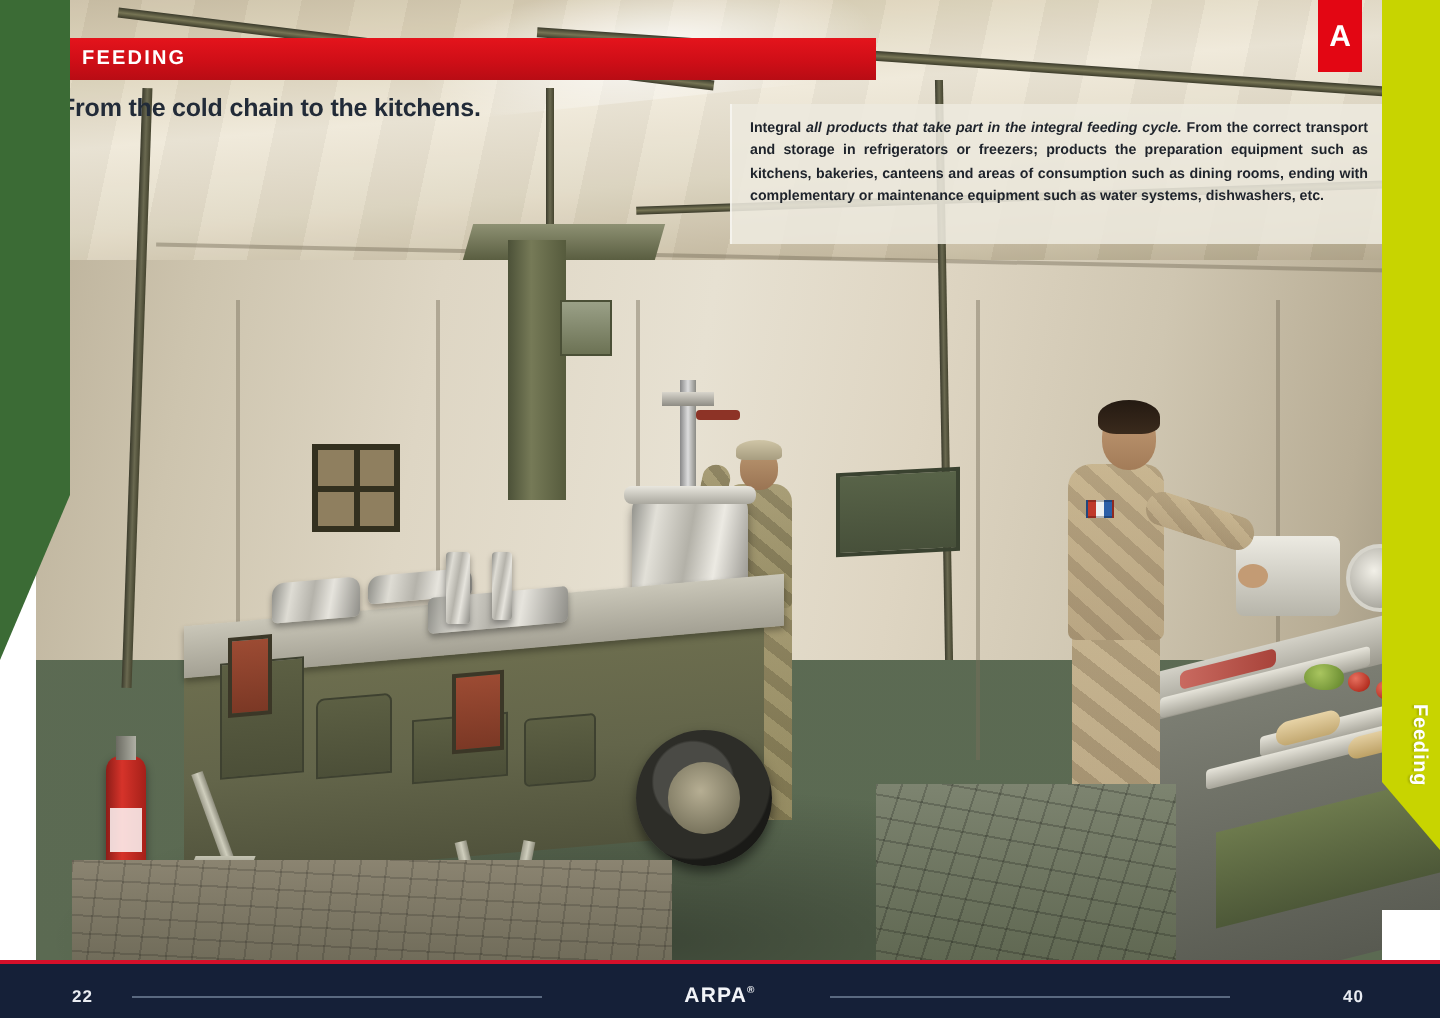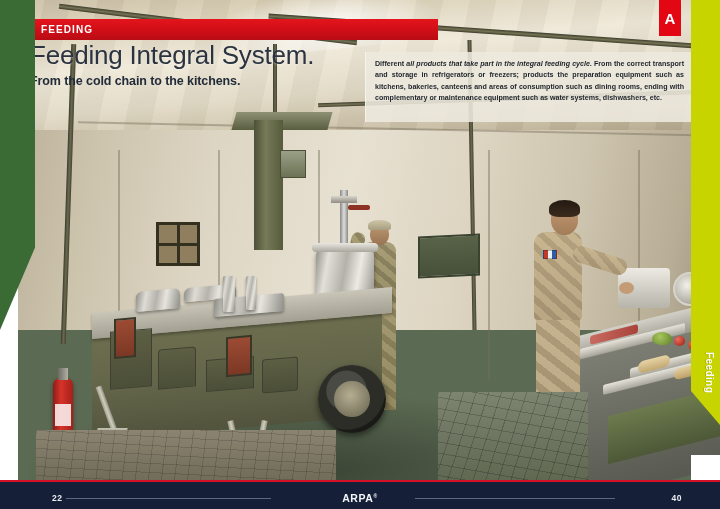--- a/index.html
+++ b/index.html
@@ -378,21 +378,21 @@
   
   .footer{
     position:absolute; left:0; right:0; bottom:0; height:29px;
     background:#152038; z-index:25;
     border-top:2px solid #d4102a;
     display:flex; align-items:center;
   }
   .footer .pg{
     color:#e9ecf2; font-size:8.5px; font-weight:700; letter-spacing:.5px;
   }
-  .pg-left{ position:absolute; left:52px; top:11px; }
+  .pg-left{ position:absolute; left:36px; top:11px; }
   .pg-right{ position:absolute; right:38px; top:11px; }
   .rule{
     position:absolute; top:16px; height:1px; background:#5a6980;
   }
   .rule-l{ left:66px; width:205px; }
   .rule-r{ left:415px; width:200px; }
   .brand{
     position:absolute; left:0; right:0; top:10px; text-align:center;
     color:#f2f4f8; font-size:10.5px; font-weight:700; letter-spacing:.6px;
   }
@@ -522,26 +522,25 @@
 
   <div class="tab-a">
     <span>A</span>
   </div>
 
   <div class="banner">
     <span>FEEDING</span>
   </div>
 
   <div class="headline">
-    <h1>Feeding Integral System.</h1>
     <h2>From the cold chain to the kitchens.</h2>
   </div>
 
   <div class="card">
-    <p><span>Different </span><b>all products that take part in the integral feeding cycle.</b><span> From  the correct transport and storage in refrigerators or freezers; products the preparation equipment such as kitchens, bakeries, canteens and areas of consumption such as dining rooms, ending with complementary or maintenance equipment such as water systems, dishwashers, etc.</span></p>
+    <p><span>Integral </span><b>all products that take part in the integral feeding cycle.</b><span> From  the correct transport and storage in refrigerators or freezers; products the preparation equipment such as kitchens, bakeries, canteens and areas of consumption such as dining rooms, ending with complementary or maintenance equipment such as water systems, dishwashers, etc.</span></p>
   </div>
 
   <div class="footer">
     <div class="pg pg-left">22</div>
     <div class="rule rule-l"></div>
     <div class="brand"><span>ARPA</span><sup>®</sup></div>
     <div class="rule rule-r"></div>
     <div class="pg pg-right">40</div>
   </div>
 

